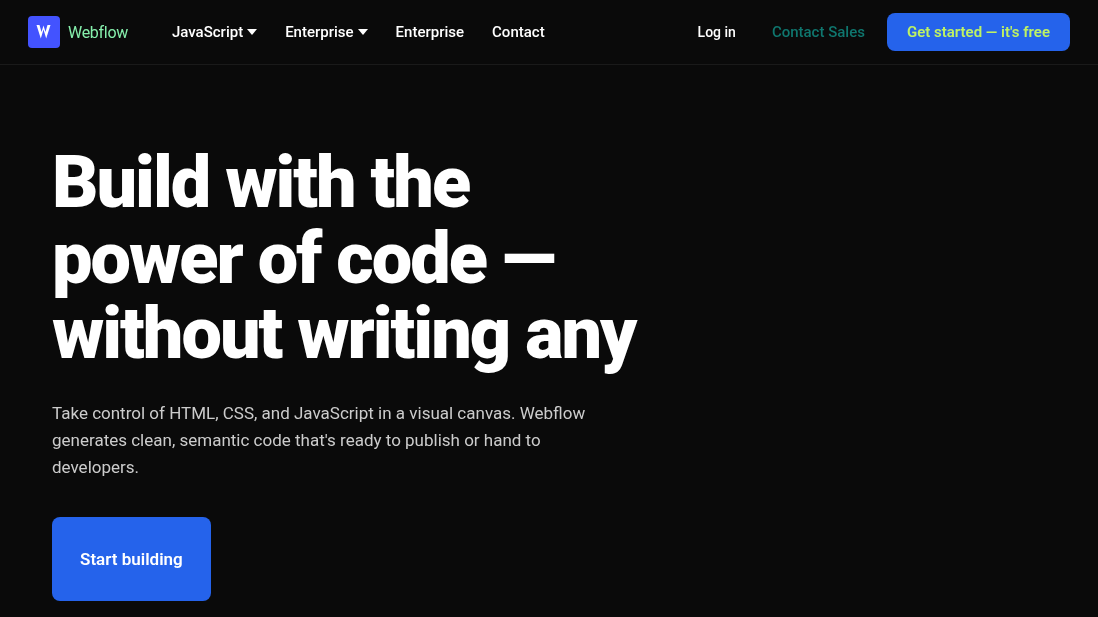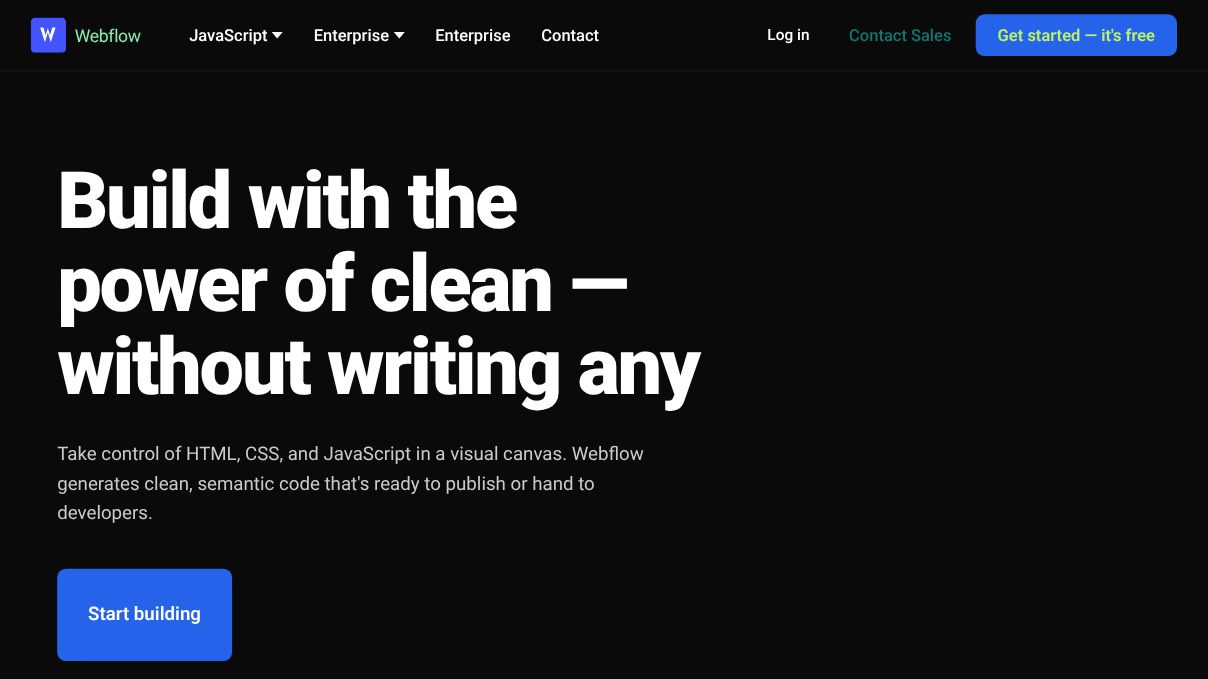--- a/index.html
+++ b/index.html
@@ -204,17 +204,17 @@
 
   <div class="nav-right">
     <a class="nav-login" href="#">Log in</a>
     <a class="nav-contact" href="#">Contact Sales</a>
     <a class="nav-cta" href="#">Get started — it's free</a>
   </div>
 </nav>
 
 <section>
   <div class="hero">
-    <h1 class="hero-heading">Build with the power of clean — without writing any</h1>
+    <h1 class="hero-heading">Build with the power of code — without writing any</h1>
     <p class="hero-subtext">Take control of HTML, CSS, and JavaScript in a visual canvas. Webflow generates clean, semantic code that's ready to publish or hand to developers.</p>
     <a class="hero-cta" href="#">Start building</a>
   </div>
 </section>
 
 </body></html>

